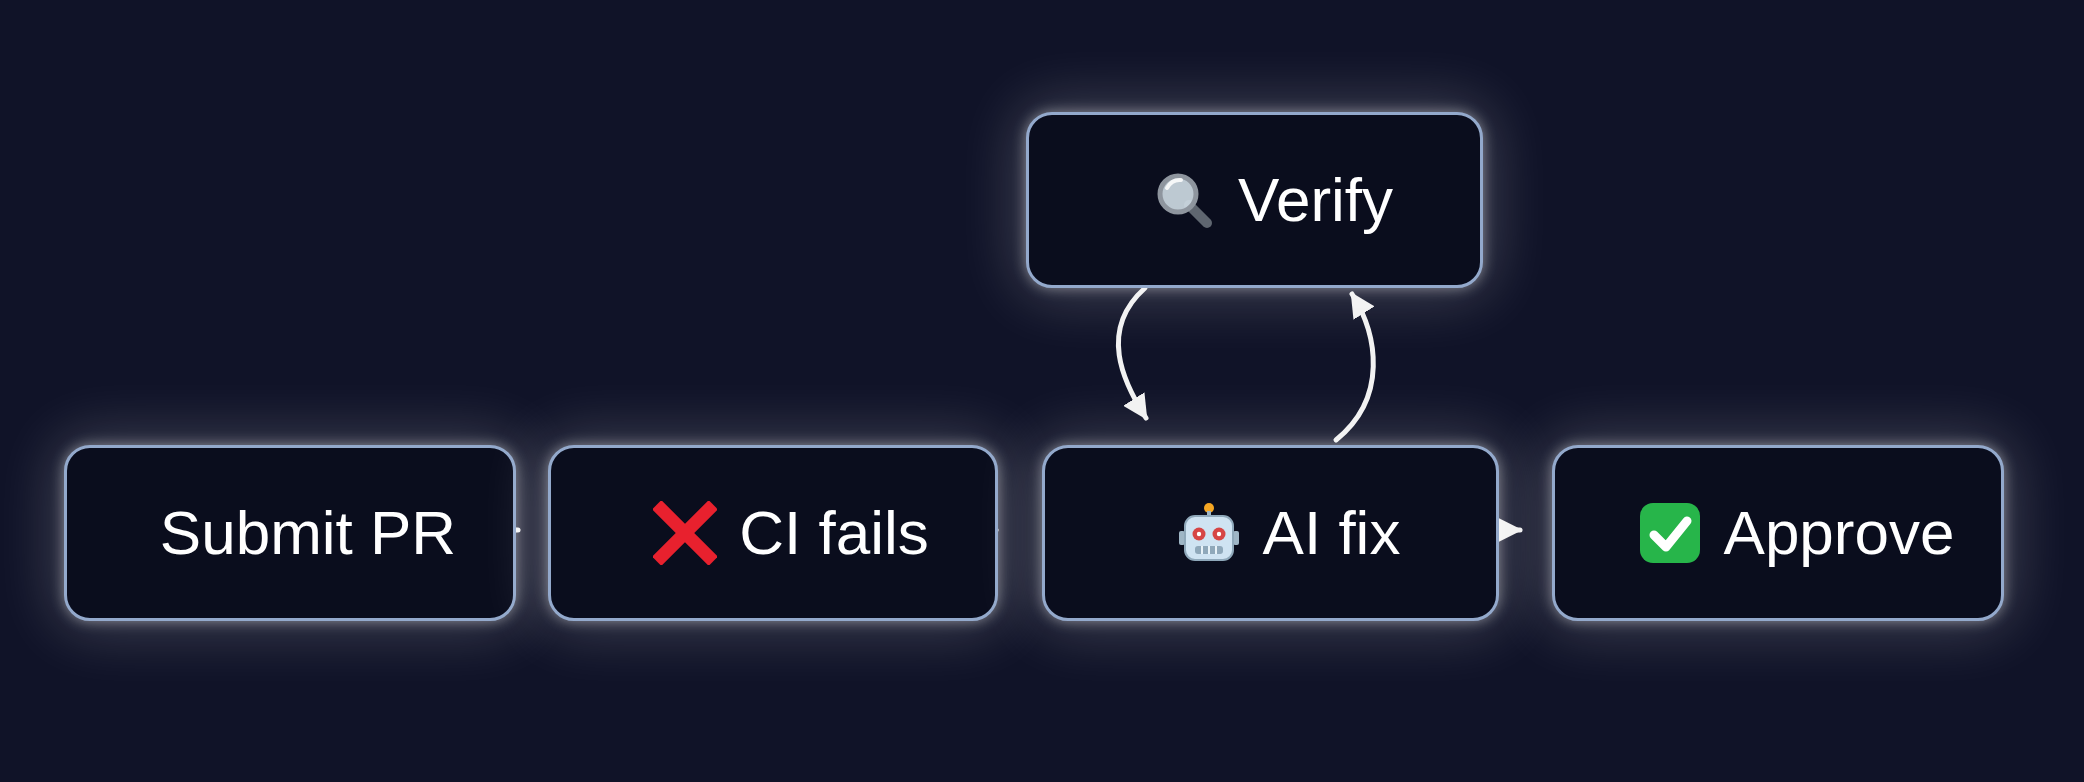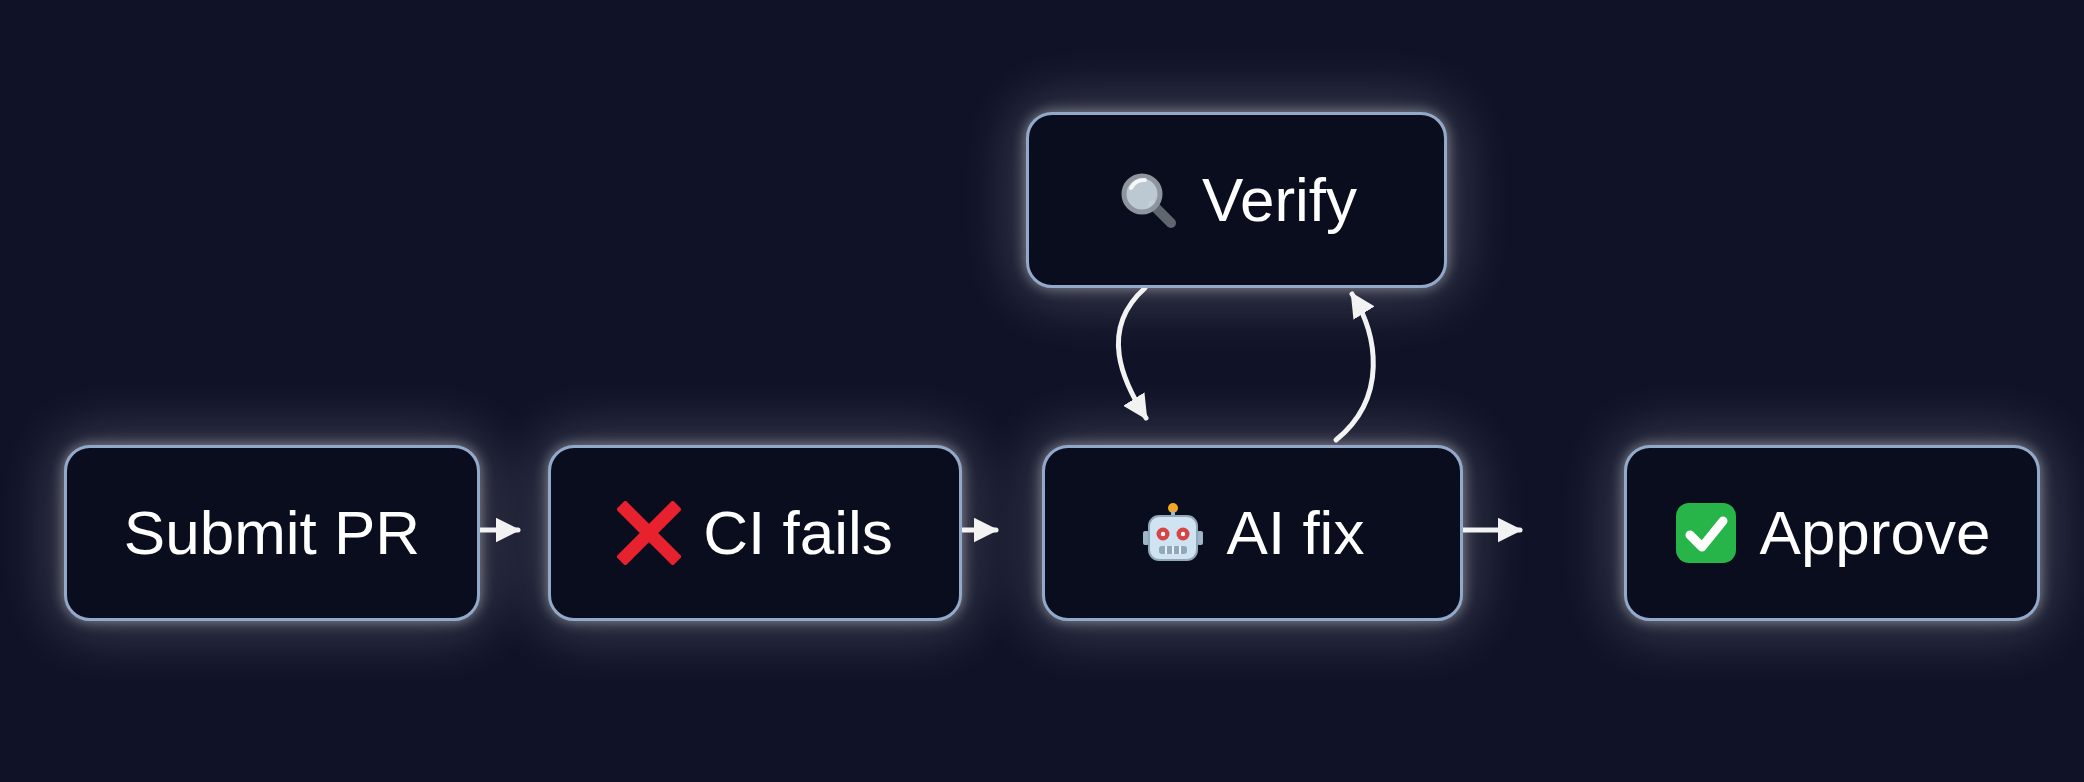--- a/index.html
+++ b/index.html
@@ -23,30 +23,31 @@
   .node{
     position:absolute;
     display:flex;align-items:center;justify-content:center;gap:22px;
     background:var(--node-fill);
     border:3px solid var(--node-border);
     border-radius:26px;
     color:var(--text);
     font-size:62px;
     line-height:1;
     box-shadow:0 0 14px rgba(255,255,255,.45), 0 0 60px 10px rgba(255,255,255,.20);
+    padding-left:36px;
   }
   .node .icon{display:inline-flex;width:64px;height:64px;flex:0 0 auto;}
   .node .icon svg{width:64px;height:64px;}
   .label{white-space:nowrap;}
   
   .n-verify   {left:1026px;top:112px;width:415px;height:170px;}
   .n-submit   {left:64px;  top:445px;width:410px;height:170px;}
   .n-cifails  {left:548px; top:445px;width:408px;height:170px;}
   .n-aifix    {left:1026px;top:445px;width:415px;height:170px;margin-left:16px;}
-  .n-approve  {left:1624px;top:445px;width:410px;height:170px;}
+  .n-approve  {left:1552px;top:445px;width:410px;height:170px;}
 </style>
 </head>
 <body>
 
 <div class="canvas">
 
   <svg class="edges" width="2084" height="782" viewBox="0 0 2084 782">
     <defs>
       <marker id="ah" viewBox="0 0 10 10" refX="9" refY="5" markerWidth="5" markerHeight="5" orient="auto">
         <path class="arrowhead" d="M0,0 L10,5 L0,10 Z"></path>

